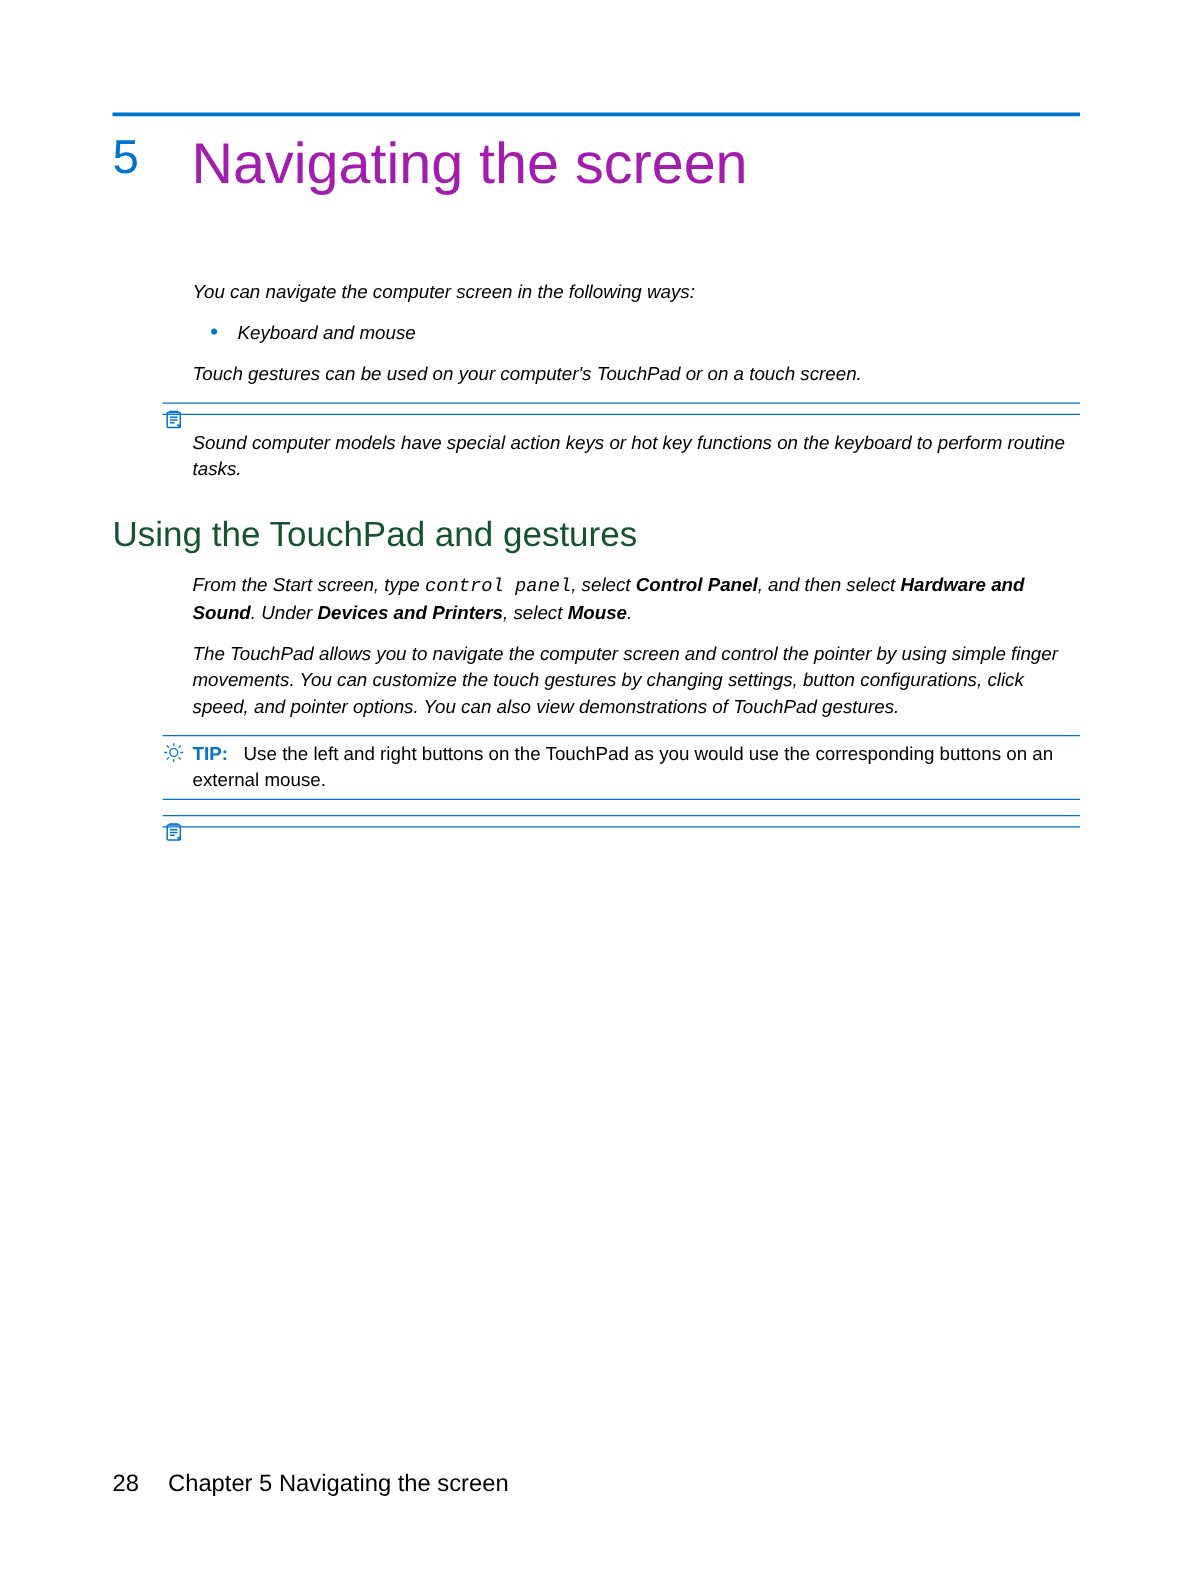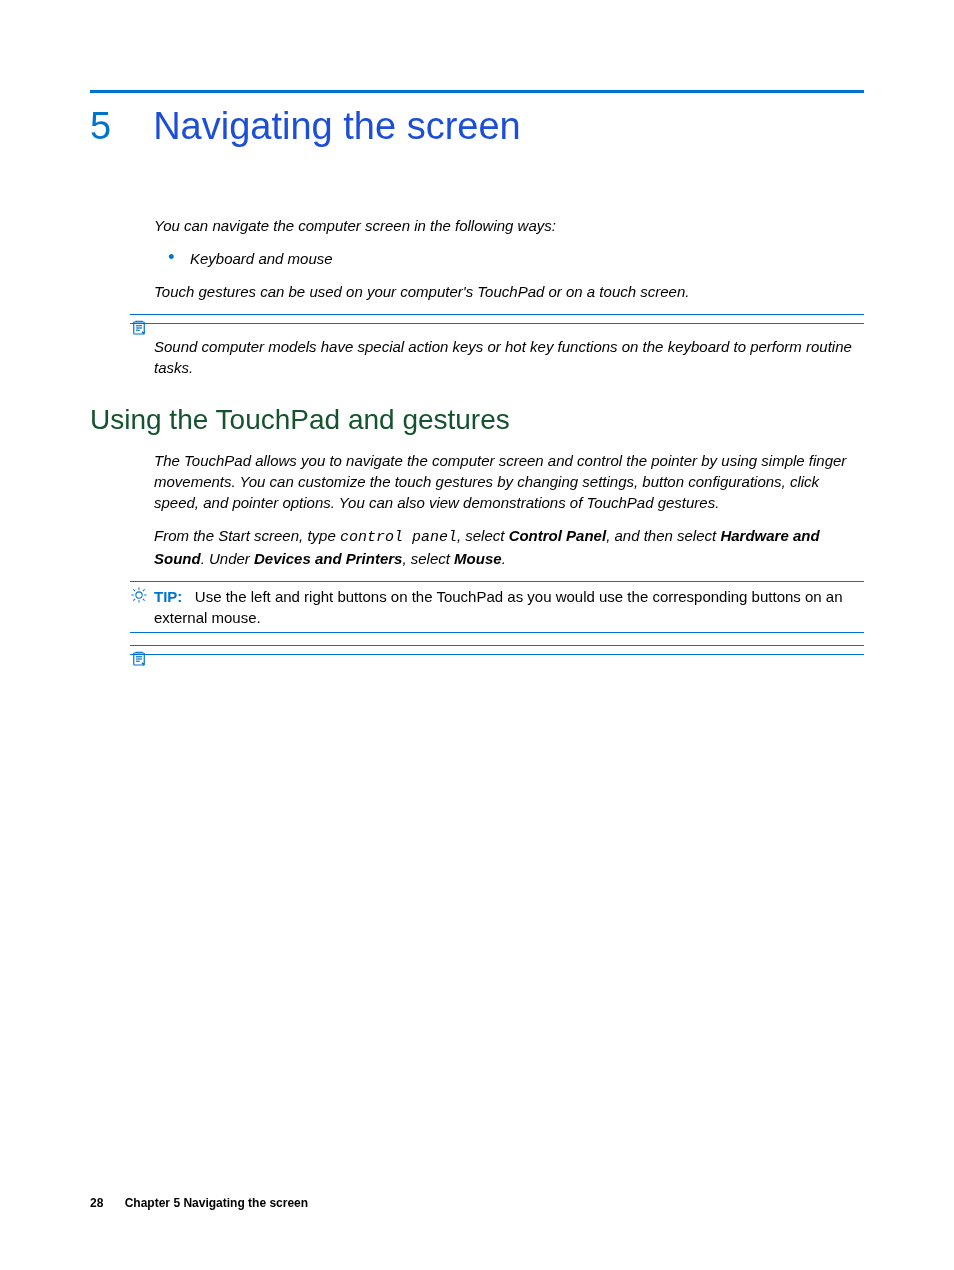--- a/index.html
+++ b/index.html
@@ -22,22 +22,22 @@
     gap: 42px;
     margin-bottom: 70px;
   }
   .chapter-number {
     color: #0073cf;
     font-size: 38px;
     font-weight: normal;
     line-height: 1;
   }
   .chapter-title {
-    color: #1d4ed8;
-    font-size: 38px;
+    color: #a21caf;
+    font-size: 46px;
     font-weight: normal;
     line-height: 1;
   }
   .content-block {
     margin-left: 64px;
     font-size: 15px;
     line-height: 1.4;
     font-style: italic;
   }
   .para {
@@ -90,24 +90,23 @@
     font-size: 28px;
     font-weight: normal;
     margin: 26px 0 14px 0;
   }
   .mono {
     font-family: "Courier New", Courier, monospace;
   }
   .bold { font-weight: bold; }
   .footer {
     position: absolute;
-    bottom: 60px;
+    bottom: 71px;
     left: 90px;
-    font-size: 12px;
-    font-weight: bold;
+    font-size: 19px;
   }
   .footer-page { margin-right: 18px; }
   .icon-svg { width: 18px; height: 18px; }
 </style>
 </head>
 <body>
 
 <div class="top-rule"></div>
 
 <div class="chapter-heading">
@@ -137,24 +136,24 @@
   </span>
 </div>
 
 <div class="content-block">
   <p class="para">Sound computer models have special action keys or hot key functions on the keyboard to perform routine tasks.</p>
 </div>
 
 <h2 class="section-heading">Using the TouchPad and gestures</h2>
 
 <div class="content-block">
-  <p class="para">The TouchPad allows you to navigate the computer screen and control the pointer by using simple finger movements. You can customize the touch gestures by changing settings, button configurations, click speed, and pointer options. You can also view demonstrations of TouchPad gestures.</p>
   <p class="para">
     <span>From the Start screen, type </span><span class="mono">control panel</span><span>, select </span><span class="bold">Control Panel</span><span>, and then select </span><span class="bold">Hardware and Sound</span><span>. Under </span><span class="bold">Devices and Printers</span><span>, select </span><span class="bold">Mouse</span><span>.</span>
   </p>
+  <p class="para">The TouchPad allows you to navigate the computer screen and control the pointer by using simple finger movements. You can customize the touch gestures by changing settings, button configurations, click speed, and pointer options. You can also view demonstrations of TouchPad gestures.</p>
 </div>
 
 <div class="callout">
   <span class="callout-icon">
     <svg class="icon-svg" viewBox="0 0 24 24" fill="none" stroke="#0073cf" stroke-width="1.4">
       <circle cx="12" cy="12" r="4.2"></circle>
       <line x1="12" y1="2" x2="12" y2="5"></line>
       <line x1="12" y1="19" x2="12" y2="22"></line>
       <line x1="2" y1="12" x2="5" y2="12"></line>
       <line x1="19" y1="12" x2="22" y2="12"></line>

